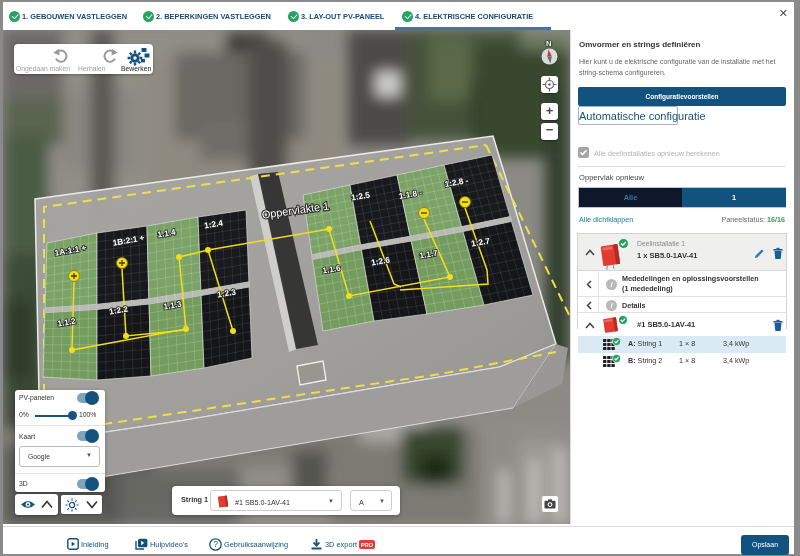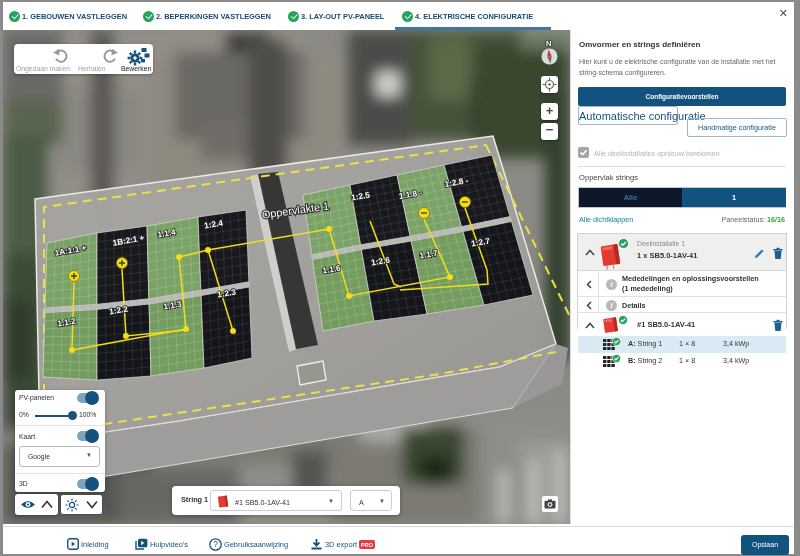--- a/index.html
+++ b/index.html
@@ -361,31 +361,30 @@
   <div id="side">
 
     <div style="position:absolute;left:8px;top:10px;font-size:8px;font-weight:bold;color:#333;">Omvormer en strings definiëren</div>
 
     <div style="position:absolute;left:8px;top:27px;width:205px;color:#666;font-size:7px;line-height:10.5px;">Hier kunt u de elektrische configuratie van de installatie met het string-schema configureren.</div>
 
     <div class="sbtn" style="left:7px;top:57px;width:208px;height:19px;background:#11527e;color:#fff;font-size:6.5px;font-weight:bold;line-height:19px;">Configuratievoorstellen</div>
 
     <div class="sbtn" style="left:7px;top:76px;width:100px;height:19px;border:1px solid #9fb4c4;color:#15537e;font-size:11px;line-height:18px;">Automatische configuratie</div>
 
-    <div class="sbtn" style="left:116px;top:88px;width:100px;height:19px;border:1px solid #9fb4c4;color:#15537e;font-size:7.2px;line-height:18px;">Handmatige configuratie</div>
 
     <div style="position:absolute;left:7px;top:117px;width:11px;height:11px;background:#a5a5a5;border-radius:2px;">
       <svg width="11" height="11" viewBox="0 0 11 11">
           <path d="M2.5,5.5 l2,2.1 4,-4.3" stroke="#fff" stroke-width="1.6" fill="none"></path>
         </svg>
     </div>
     <div style="position:absolute;left:23px;top:119px;color:#b2b2b2;">Alle deelinstallaties opnieuw berekenen</div>
     <div style="position:absolute;left:7px;top:136px;width:208px;border-top:1px solid #ddd;"></div>
 
-    <div style="position:absolute;left:8px;top:143px;color:#444;font-size:7.6px;">Oppervlak strings</div>
+    <div style="position:absolute;left:8px;top:143px;color:#444;font-size:7.6px;">Oppervlak opnieuw</div>
 
     <div style="position:absolute;left:7px;top:157px;width:208px;height:21px;border:1px solid #b9c7d2;">
       <div style="position:absolute;left:0;top:0;width:103px;height:19px;background:#0f172a;color:#3a749e;font-weight:bold;font-size:7.4px;text-align:center;line-height:19px;">Alle</div>
       <div style="position:absolute;left:103px;top:0;width:104px;height:19px;background:#11527e;color:#fff;font-weight:bold;font-size:7.4px;text-align:center;line-height:19px;">1</div>
     </div>
 
     <div style="position:absolute;left:8px;top:185px;color:#0d7e95;text-align:right;">Alle dichtklappen</div>
 
     <div style="position:absolute;right:9px;top:185px;color:#666;">Paneelstatus: <b style="color:#33a03c;">16/16</b></div>
 

